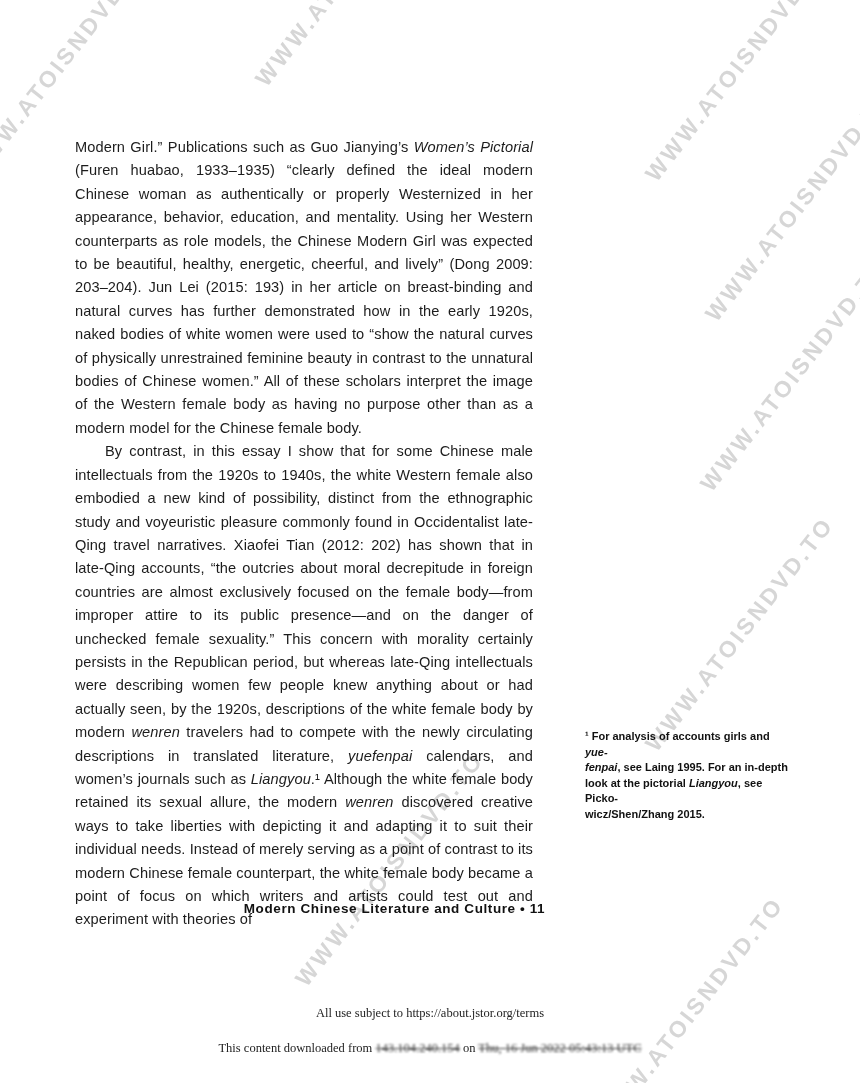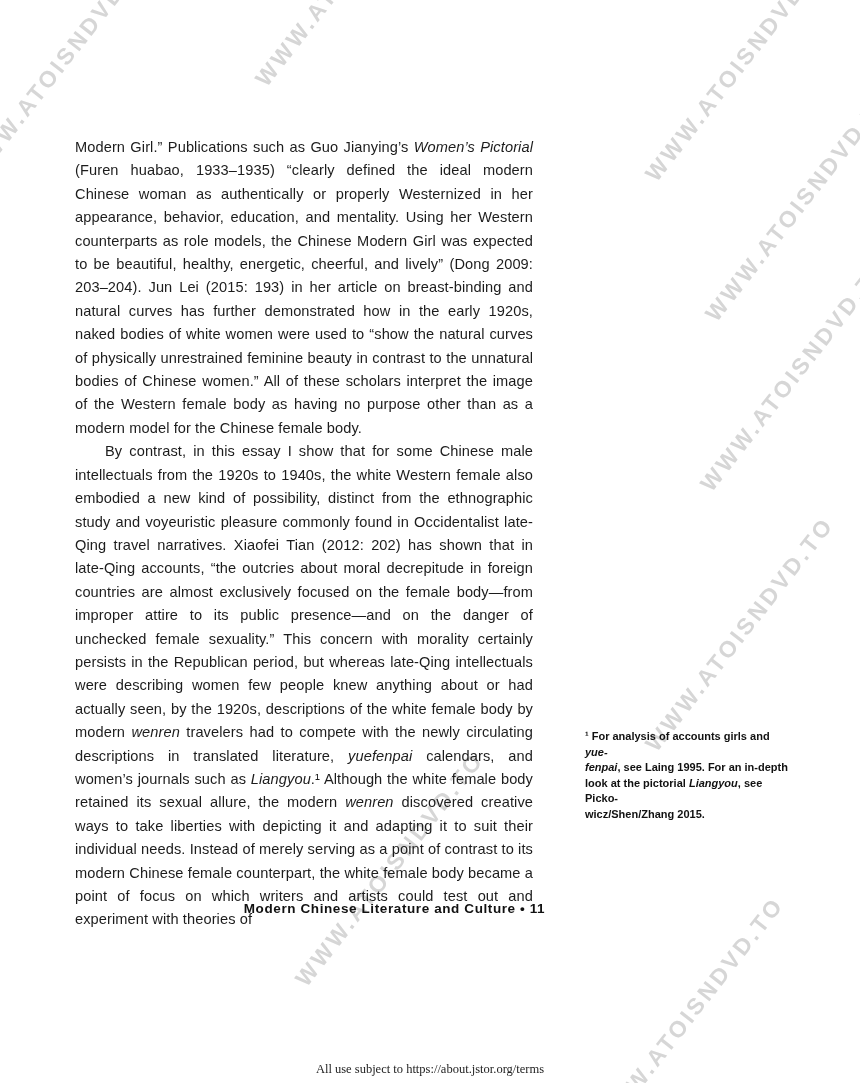--- a/index.html
+++ b/index.html
@@ -22,21 +22,21 @@
   }
   .running-footer{
     position:absolute;top:901px;left:0;right:71px;text-align:center;
     font-weight:bold;font-size:13.5px;letter-spacing:0.6px;color:#111;
   }
   .jstor{
     position:absolute;left:0;width:100%;text-align:center;
     font-family:"Liberation Serif",serif;font-size:12.5px;color:#222;
   }
   .jstor-line1{top:1041px;}
-  .jstor-line2{top:1062px;}
+  .jstor-line2{top:1006px;}
   .redacted{filter:blur(1.2px);text-decoration:line-through;color:#444;}
   .wm{
     position:absolute;color:#c9c9c9;opacity:0.75;font-weight:bold;
     font-size:23px;letter-spacing:3px;white-space:nowrap;
     transform:rotate(-52deg);transform-origin:left top;
     pointer-events:none;user-select:none;
   }
   .wm1{left:-40px;top:170px;}
   .wm2{left:250px;top:75px;}
   .wm3{left:640px;top:170px;}
@@ -67,15 +67,18 @@
 
   <div class="footnote">
       <div><span>¹ For analysis of accounts girls and </span><i>yue-</i></div>
       <div><i>fenpai</i><span>, see Laing 1995. For an in-depth</span></div>
       <div><span>look at the pictorial </span><i>Liangyou</i><span>, see Picko-</span></div>
       <div><span>wicz/Shen/Zhang 2015.</span></div>
     </div>
 
   <div class="running-footer">Modern Chinese Literature and Culture • 11</div>
 
+  <div class="jstor jstor-line1">
+    <span>This content downloaded from </span><span class="redacted">143.104.240.154</span><span> on </span><span class="redacted">Thu, 16 Jun 2022 05:43:13 UTC</span>
+  </div>
   <div class="jstor jstor-line2">All use subject to https://about.jstor.org/terms</div>
 
 </div>
 
 </body></html>

